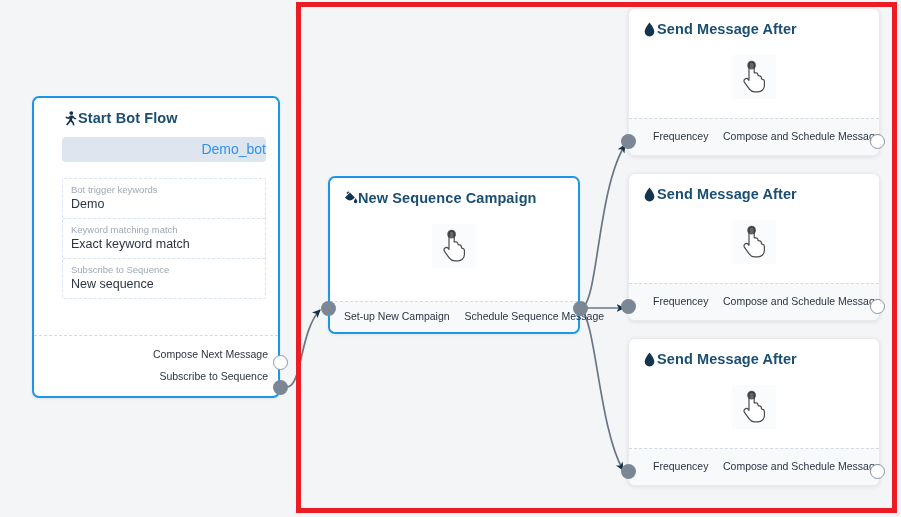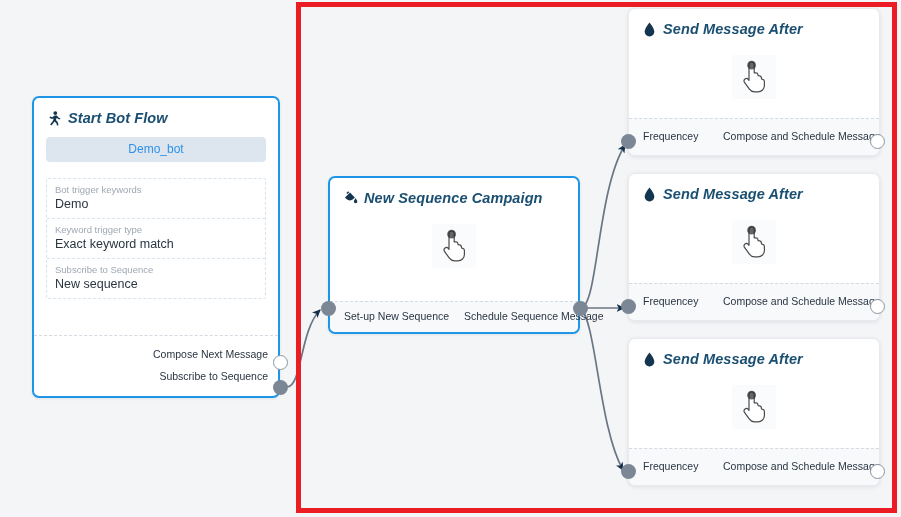--- a/index.html
+++ b/index.html
@@ -59,23 +59,21 @@
     box-shadow: 0 1px 3px rgba(0,0,0,0.08);
   }
   .node.plain {
     border: 1px solid #e8eaec;
     box-shadow: 0 1px 4px rgba(16,24,40,0.10);
   }
 
   .node-header {
     display: flex;
     align-items: center;
-    gap: 6px;
     padding: 12px 0 0 13px;
-    font-style: italic;
   }
   .node-title {
     font-size: 14.5px;
     color: #1b4f72;
     font-weight: 600;
     letter-spacing: 0.1px;
     white-space: nowrap;
   }
   .hdr-icon {
     display: inline-flex;
@@ -85,30 +83,31 @@
     height: 16px;
     flex: 0 0 auto;
   }
 
   
   #node-start {
     left: 32px;
     top: 96px;
     width: 248px;
     height: 302px;
+    padding-left: 16px;
   }
   .bot-chip {
     margin: 11px 12px 0 12px;
     height: 25px;
     line-height: 25px;
-    text-align: center;
+    text-align: right;
     background: #dde6ee;
     border-radius: 4px;
     color: #3091e8;
-    font-size: 12px;
+    font-size: 14px;
   }
   .field-list {
     margin: 16px 12px 0 12px;
     border: 1px dashed #d7e3ee;
     border-radius: 2px;
   }
   .field-row {
     padding: 4px 8px 5px 8px;
     border-bottom: 1px dashed #d7e3ee;
   }
@@ -217,21 +216,21 @@
   .msg-card .node-footer {
     height: 36px;
   }
   .msg-footer-label {
     position: absolute;
     font-size: 10.5px;
     color: #2a3542;
     top: 11px;
     white-space: nowrap;
   }
-  .msg-footer-label.a { left: 14px; }
+  .msg-footer-label.a { left: 24px; }
   .msg-footer-label.b { left: 94px; }
 
   .cursor-svg { display: block; }
 </style>
 </head>
 <body>
 
 <div id="canvas">
 
   <svg class="edges" viewBox="0 0 901 517">
@@ -262,21 +261,21 @@
     </div>
 
     <div class="bot-chip">Demo_bot</div>
 
     <div class="field-list">
       <div class="field-row">
         <div class="field-label">Bot trigger keywords</div>
         <div class="field-value">Demo</div>
       </div>
       <div class="field-row">
-        <div class="field-label">Keyword trigger type</div>
+        <div class="field-label">Keyword matching match</div>
         <div class="field-value">Exact keyword match</div>
       </div>
       <div class="field-row">
         <div class="field-label">Subscribe to Sequence</div>
         <div class="field-value">New sequence</div>
       </div>
     </div>
 
     <div class="node-footer">
       <div class="port-line l1">Compose Next Message</div>
@@ -309,21 +308,21 @@
                    L14.6 31.9 C12.5 31.9 10.6 30.9 9.4 29.2
                    L4.5 22.4 C3.7 21.3 3.9 19.8 5.0 19.0
                    C6.0 18.2 7.4 18.4 8.2 19.3 L9.0 20.3 Z" fill="#ffffff" stroke="#4a4a4a" stroke-width="1.2" stroke-linejoin="round"></path>
           <circle cx="11.6" cy="5.2" r="4.4" fill="#2b2b2b" opacity="0.72"></circle>
         </svg>
       </div>
     </div>
 
     <div class="node-footer">
       <div class="seq-ports">
-        <span>Set-up New Sequence</span>
+        <span>Set-up New Campaign</span>
         <span>Schedule Sequence Message</span>
       </div>
     </div>
   </div>
   <div class="port filled" style="left:321px; top:301px;"></div>
   <div class="port filled" style="left:573px; top:301px;"></div>
 
   <div class="node plain msg-card" id="msg1">
     <div class="node-header">
       <span class="hdr-icon">

